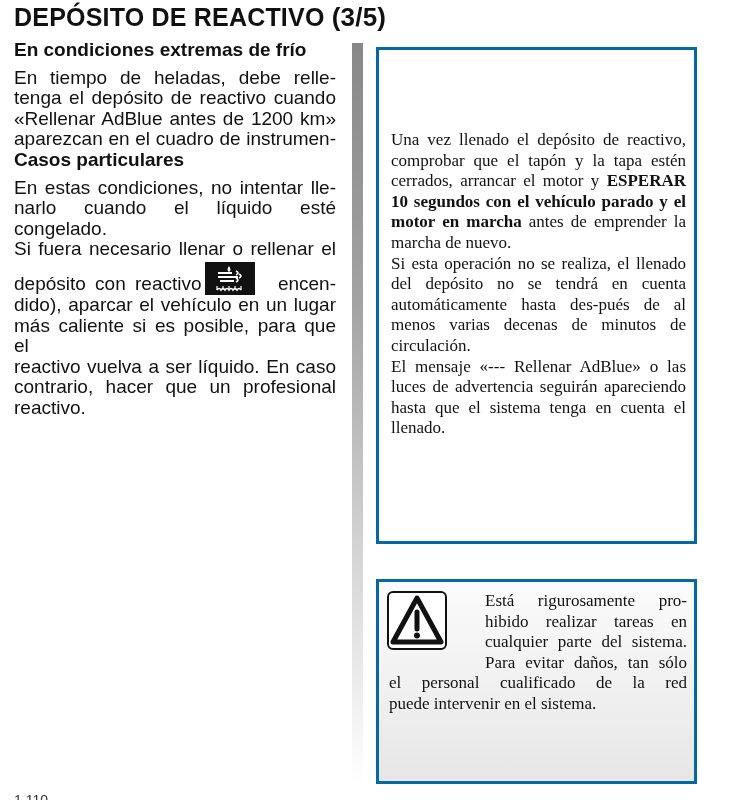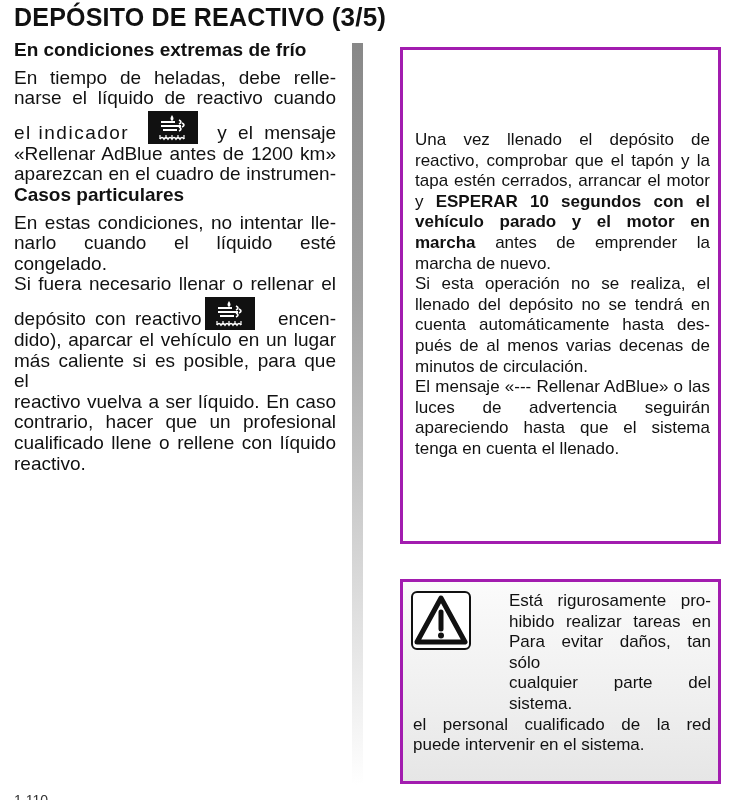--- a/index.html
+++ b/index.html
@@ -31,22 +31,22 @@
       position: relative; vertical-align: bottom;
     }
     .adblue-icon svg { position: absolute; left: 0; top: 0; }
 
     .side-bar {
       position: absolute; left: 352px; top: 43px; width: 11px; height: 742px;
       background: linear-gradient(to bottom, #888 0%, #a3a3a3 35%, #cfcfcf 65%, #ffffff 100%);
     }
 
     .box {
-      position: absolute; left: 400px; width: 315px;
-      border: 3px solid #a21caf; box-sizing: content-box;
+      position: absolute; left: 376px; width: 315px;
+      border: 3px solid #0369a1; box-sizing: content-box; font-family: Liberation Serif, serif;
     }
     .box1 { top: 47px; height: 491px; background: #fff; }
     .box2 {
       top: 579px; height: 199px;
       background: linear-gradient(to bottom, #fbfbfb 0%, #efefef 60%, #e6e6e6 100%);
     }
 
     .box1-text {
       position: absolute; left: 12px; top: 80px; width: 295px;
       font-size: 17px; line-height: 20.6px; text-align: justify;
@@ -72,34 +72,21 @@
 </head>
 <body>
 
 <h1 class="title"><span>DEPÓSITO DE REACTIVO</span> <span class="part">(3/5)</span></h1>
 
 <div class="left-col">
   <p class="h">En condiciones extremas de frío</p>
 
   <div>
     <span class="b justify-line">En tiempo de heladas, debe relle-</span>
-    <span class="b justify-line">narse el líquido de reactivo cuando</span>
-    <div class="icon-line">
-      <span class="b" style="letter-spacing:1.5px">el indicador</span>
-      <span class="adblue-icon">
-        <svg width="50" height="33" viewBox="0 0 50 33">
-          <path d="M24 4 q-3 4 0 6 q3 -2 0 -6z" fill="#fff"></path>
-          <path d="M13 11 h14 M13 15 h20 M15 19 h14" stroke="#fff" stroke-width="2" fill="none"></path>
-          <path d="M31 9 q4 2 0 4 M34 12 q4 2 0 4 M31 16 q4 2 0 4" stroke="#fff" stroke-width="1.6" fill="none"></path>
-          <path d="M12 28 q2 -3 4 0 q2 -3 4 0 q2 -3 4 0 q2 -3 4 0 q2 -3 4 0 q2 -3 4 0" stroke="#fff" stroke-width="1.6" fill="none"></path>
-          <path d="M12 24 v4 M18 24 v4 M24 24 v4 M30 24 v4 M36 24 v4" stroke="#fff" stroke-width="1.2"></path>
-        </svg>
-      </span>
-      <span style="word-spacing:6px">y el mensaje</span>
-    </div>
+    <span class="b justify-line">tenga el depósito de reactivo cuando</span>
     <span class="justify-line">«Rellenar AdBlue antes de 1200 km»</span>
     <span class="justify-line">aparezcan en el cuadro de instrumen-</span>
   </div>
 
   <p class="h">Casos particulares</p>
 
 
   <div>
     <span class="justify-line">En estas condiciones, no intentar lle-</span>
     <span class="justify-line">narlo cuando el líquido esté congelado.</span>
@@ -114,21 +101,20 @@
           <path d="M12 28 q2 -3 4 0 q2 -3 4 0 q2 -3 4 0 q2 -3 4 0 q2 -3 4 0 q2 -3 4 0" stroke="#fff" stroke-width="1.6" fill="none"></path>
           <path d="M12 24 v4 M18 24 v4 M24 24 v4 M30 24 v4 M36 24 v4" stroke="#fff" stroke-width="1.2"></path>
         </svg>
       </span>
       <span>encen-</span>
     </div>
     <span class="justify-line">dido), aparcar el vehículo en un lugar</span>
     <span class="justify-line">más caliente si es posible, para que el</span>
     <span class="justify-line">reactivo vuelva a ser líquido. En caso</span>
     <span class="justify-line">contrario, hacer que un profesional</span>
-    <span class="justify-line">cualificado llene o rellene con líquido</span>
     <span style="display:block">reactivo.</span>
   </div>
 </div>
 
 <div class="side-bar"></div>
 
 <div class="box box1">
   <div class="box1-text">
     <p><span>Una vez llenado el depósito de reactivo, comprobar que el tapón y la tapa estén cerrados, arrancar el motor y </span><span class="b">ESPERAR 10 segundos con el vehículo parado y el motor en marcha</span><span> antes de emprender la marcha de nuevo.</span></p>
     <p>Si esta operación no se realiza, el llenado del depósito no se tendrá en cuenta automáticamente hasta des-pués de al menos varias decenas de minutos de circulación.</p>
@@ -140,20 +126,20 @@
   <div class="warn-icon">
     <svg width="56" height="55" viewBox="0 0 56 55">
       <path d="M28 5 L52 49 L4 49 Z" fill="none" stroke="#111" stroke-width="5" stroke-linejoin="round"></path>
       <path d="M28 19 L28 36" stroke="#111" stroke-width="5" stroke-linecap="round"></path>
       <circle cx="28" cy="42.5" r="3" fill="#111"></circle>
     </svg>
   </div>
   <div class="warn-text">
     <span class="indent justify-line">Está rigurosamente pro-</span>
     <span class="indent justify-line">hibido realizar tareas en</span>
+    <span class="indent justify-line">cualquier parte del sistema.</span>
     <span class="indent justify-line">Para evitar daños, tan sólo</span>
-    <span class="indent justify-line">cualquier parte del sistema.</span>
     <span class="justify-line">el personal cualificado de la red</span>
     <span style="display:block">puede intervenir en el sistema.</span>
   </div>
 </div>
 
 <div class="page-num">1.110</div>
 
 </body></html>

